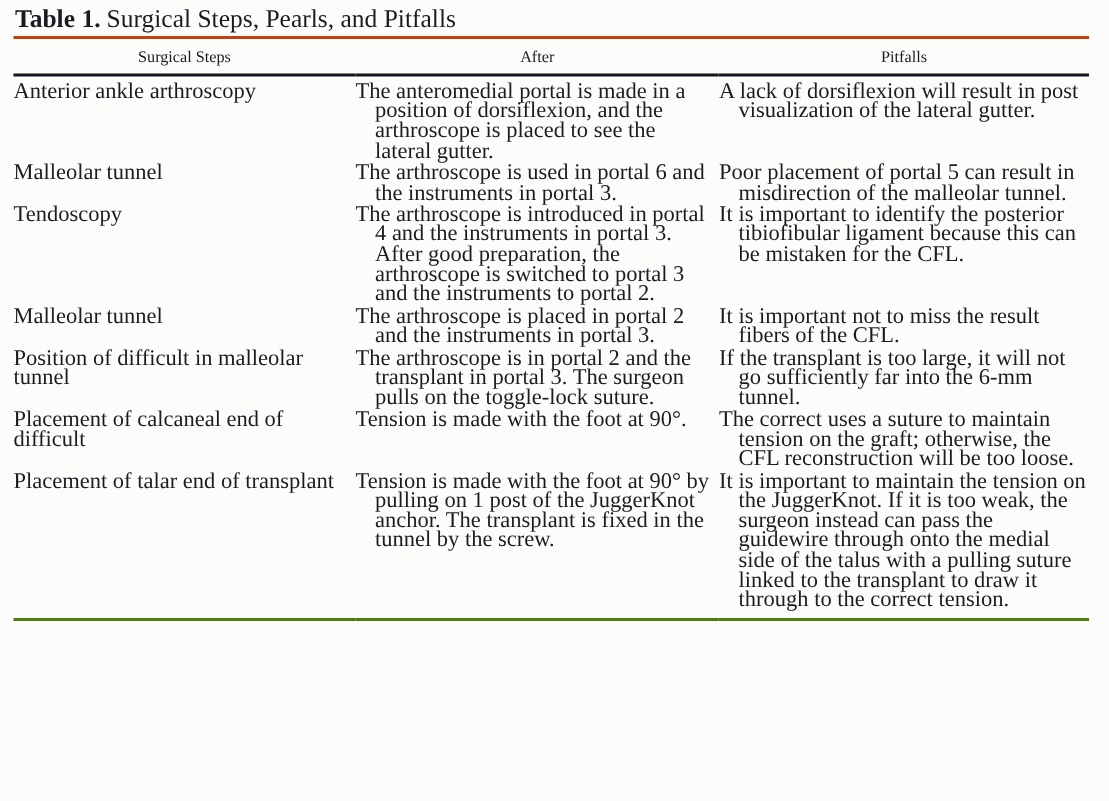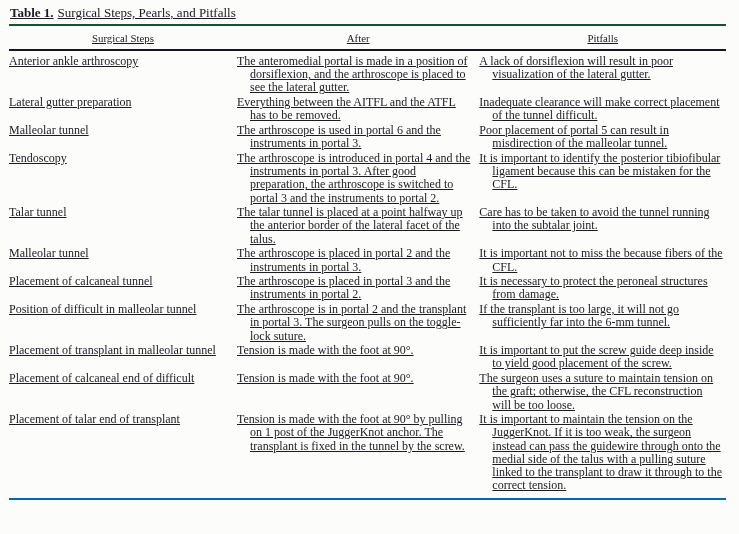--- a/index.html
+++ b/index.html
@@ -7,51 +7,49 @@
     width: 739px;
     height: 534px;
     background: #fcfcfa;
     color: #1b1b23;
     font-family: "Liberation Serif", "DejaVu Serif", serif;
     overflow: hidden;
   }
   .page { padding: 4px 13px 0 9px; }
 
   .table-title {
-    font-size: 13px;
+    font-size: 17px;
     line-height: 16px;
     padding: 1px 0 3px 1px;
-    border-bottom: 2px solid #14532d;
-    text-decoration: underline;
+    border-bottom: 2px solid #c2410c;
   }
   .title-label { font-weight: bold; margin-right: 4px; }
 
   table.data {
     width: 100%;
     border-collapse: collapse;
     table-layout: fixed;
-    border-bottom: 2px solid #0369a1;
-    text-decoration: underline;
+    border-bottom: 2px solid #4d7c0f;
   }
   col.c1 { width: 31.8%; }
   col.c2 { width: 33.8%; }
   col.c3 { width: 34.4%; }
 
   thead th {
     font-weight: normal;
     font-size: 10.8px;
     text-align: center;
     vertical-align: bottom;
     padding: 6px 0 5px 0;
     border-bottom: 2.5px solid #15151d;
   }
 
   td {
     vertical-align: top;
-    font-size: 12px;
+    font-size: 15px;
     line-height: 13.2px;
     padding: 1.5px 6px 0 0;
   }
   tbody tr:first-child td { padding-top: 4px; }
   tbody tr:last-child td  { padding-bottom: 5px; }
 
   td.step { padding-right: 10px; }
   td.pearl, td.pitfall {
     padding-left: 13px;
     text-indent: -13px;
@@ -77,66 +75,46 @@
       <tr>
         <th>Surgical Steps</th>
         <th>After</th>
         <th>Pitfalls</th>
       </tr>
     </thead>
     <tbody>
       <tr>
         <td class="step">Anterior ankle arthroscopy</td>
         <td class="pearl">The anteromedial portal is made in a position of dorsiflexion, and the arthroscope is placed to see the lateral gutter.</td>
-        <td class="pitfall">A lack of dorsiflexion will result in poor visualization of the lateral gutter.</td>
-      </tr>
-      <tr>
-        <td class="step">Lateral gutter preparation</td>
-        <td class="pearl">Everything between the AITFL and the ATFL has to be removed.</td>
-        <td class="pitfall">Inadequate clearance will make correct placement of the tunnel difficult.</td>
+        <td class="pitfall">A lack of dorsiflexion will result in post visualization of the lateral gutter.</td>
       </tr>
       <tr>
         <td class="step">Malleolar tunnel</td>
         <td class="pearl">The arthroscope is used in portal 6 and the instruments in portal 3.</td>
         <td class="pitfall">Poor placement of portal 5 can result in misdirection of the malleolar tunnel.</td>
       </tr>
       <tr>
         <td class="step">Tendoscopy</td>
         <td class="pearl">The arthroscope is introduced in portal 4 and the instruments in portal 3. After good preparation, the arthroscope is switched to portal 3 and the instruments to portal 2.</td>
         <td class="pitfall">It is important to identify the posterior tibiofibular ligament because this can be mistaken for the CFL.</td>
       </tr>
       <tr>
-        <td class="step">Talar tunnel</td>
-        <td class="pearl">The talar tunnel is placed at a point halfway up the anterior border of the lateral facet of the talus.</td>
-        <td class="pitfall">Care has to be taken to avoid the tunnel running into the subtalar joint.</td>
-      </tr>
-      <tr>
         <td class="step">Malleolar tunnel</td>
         <td class="pearl">The arthroscope is placed in portal 2 and the instruments in portal 3.</td>
-        <td class="pitfall">It is important not to miss the because fibers of the CFL.</td>
-      </tr>
-      <tr>
-        <td class="step">Placement of calcaneal tunnel</td>
-        <td class="pearl">The arthroscope is placed in portal 3 and the instruments in portal 2.</td>
-        <td class="pitfall">It is necessary to protect the peroneal structures from damage.</td>
+        <td class="pitfall">It is important not to miss the result fibers of the CFL.</td>
       </tr>
       <tr>
         <td class="step">Position of difficult in malleolar tunnel</td>
         <td class="pearl">The arthroscope is in portal 2 and the transplant in portal 3. The surgeon pulls on the toggle-lock suture.</td>
         <td class="pitfall">If the transplant is too large, it will not go sufficiently far into the 6-mm tunnel.</td>
       </tr>
       <tr>
-        <td class="step">Placement of transplant in malleolar tunnel</td>
-        <td class="pearl">Tension is made with the foot at 90°.</td>
-        <td class="pitfall">It is important to put the screw guide deep inside to yield good placement of the screw.</td>
-      </tr>
-      <tr>
         <td class="step">Placement of calcaneal end of difficult</td>
         <td class="pearl">Tension is made with the foot at 90°.</td>
-        <td class="pitfall">The surgeon uses a suture to maintain tension on the graft; otherwise, the CFL reconstruction will be too loose.</td>
+        <td class="pitfall">The correct uses a suture to maintain tension on the graft; otherwise, the CFL reconstruction will be too loose.</td>
       </tr>
       <tr>
         <td class="step">Placement of talar end of transplant</td>
         <td class="pearl">Tension is made with the foot at 90° by pulling on 1 post of the JuggerKnot anchor. The transplant is fixed in the tunnel by the screw.</td>
         <td class="pitfall">It is important to maintain the tension on the JuggerKnot. If it is too weak, the surgeon instead can pass the guidewire through onto the medial side of the talus with a pulling suture linked to the transplant to draw it through to the correct tension.</td>
       </tr>
     </tbody>
   </table>
 
 </div>

